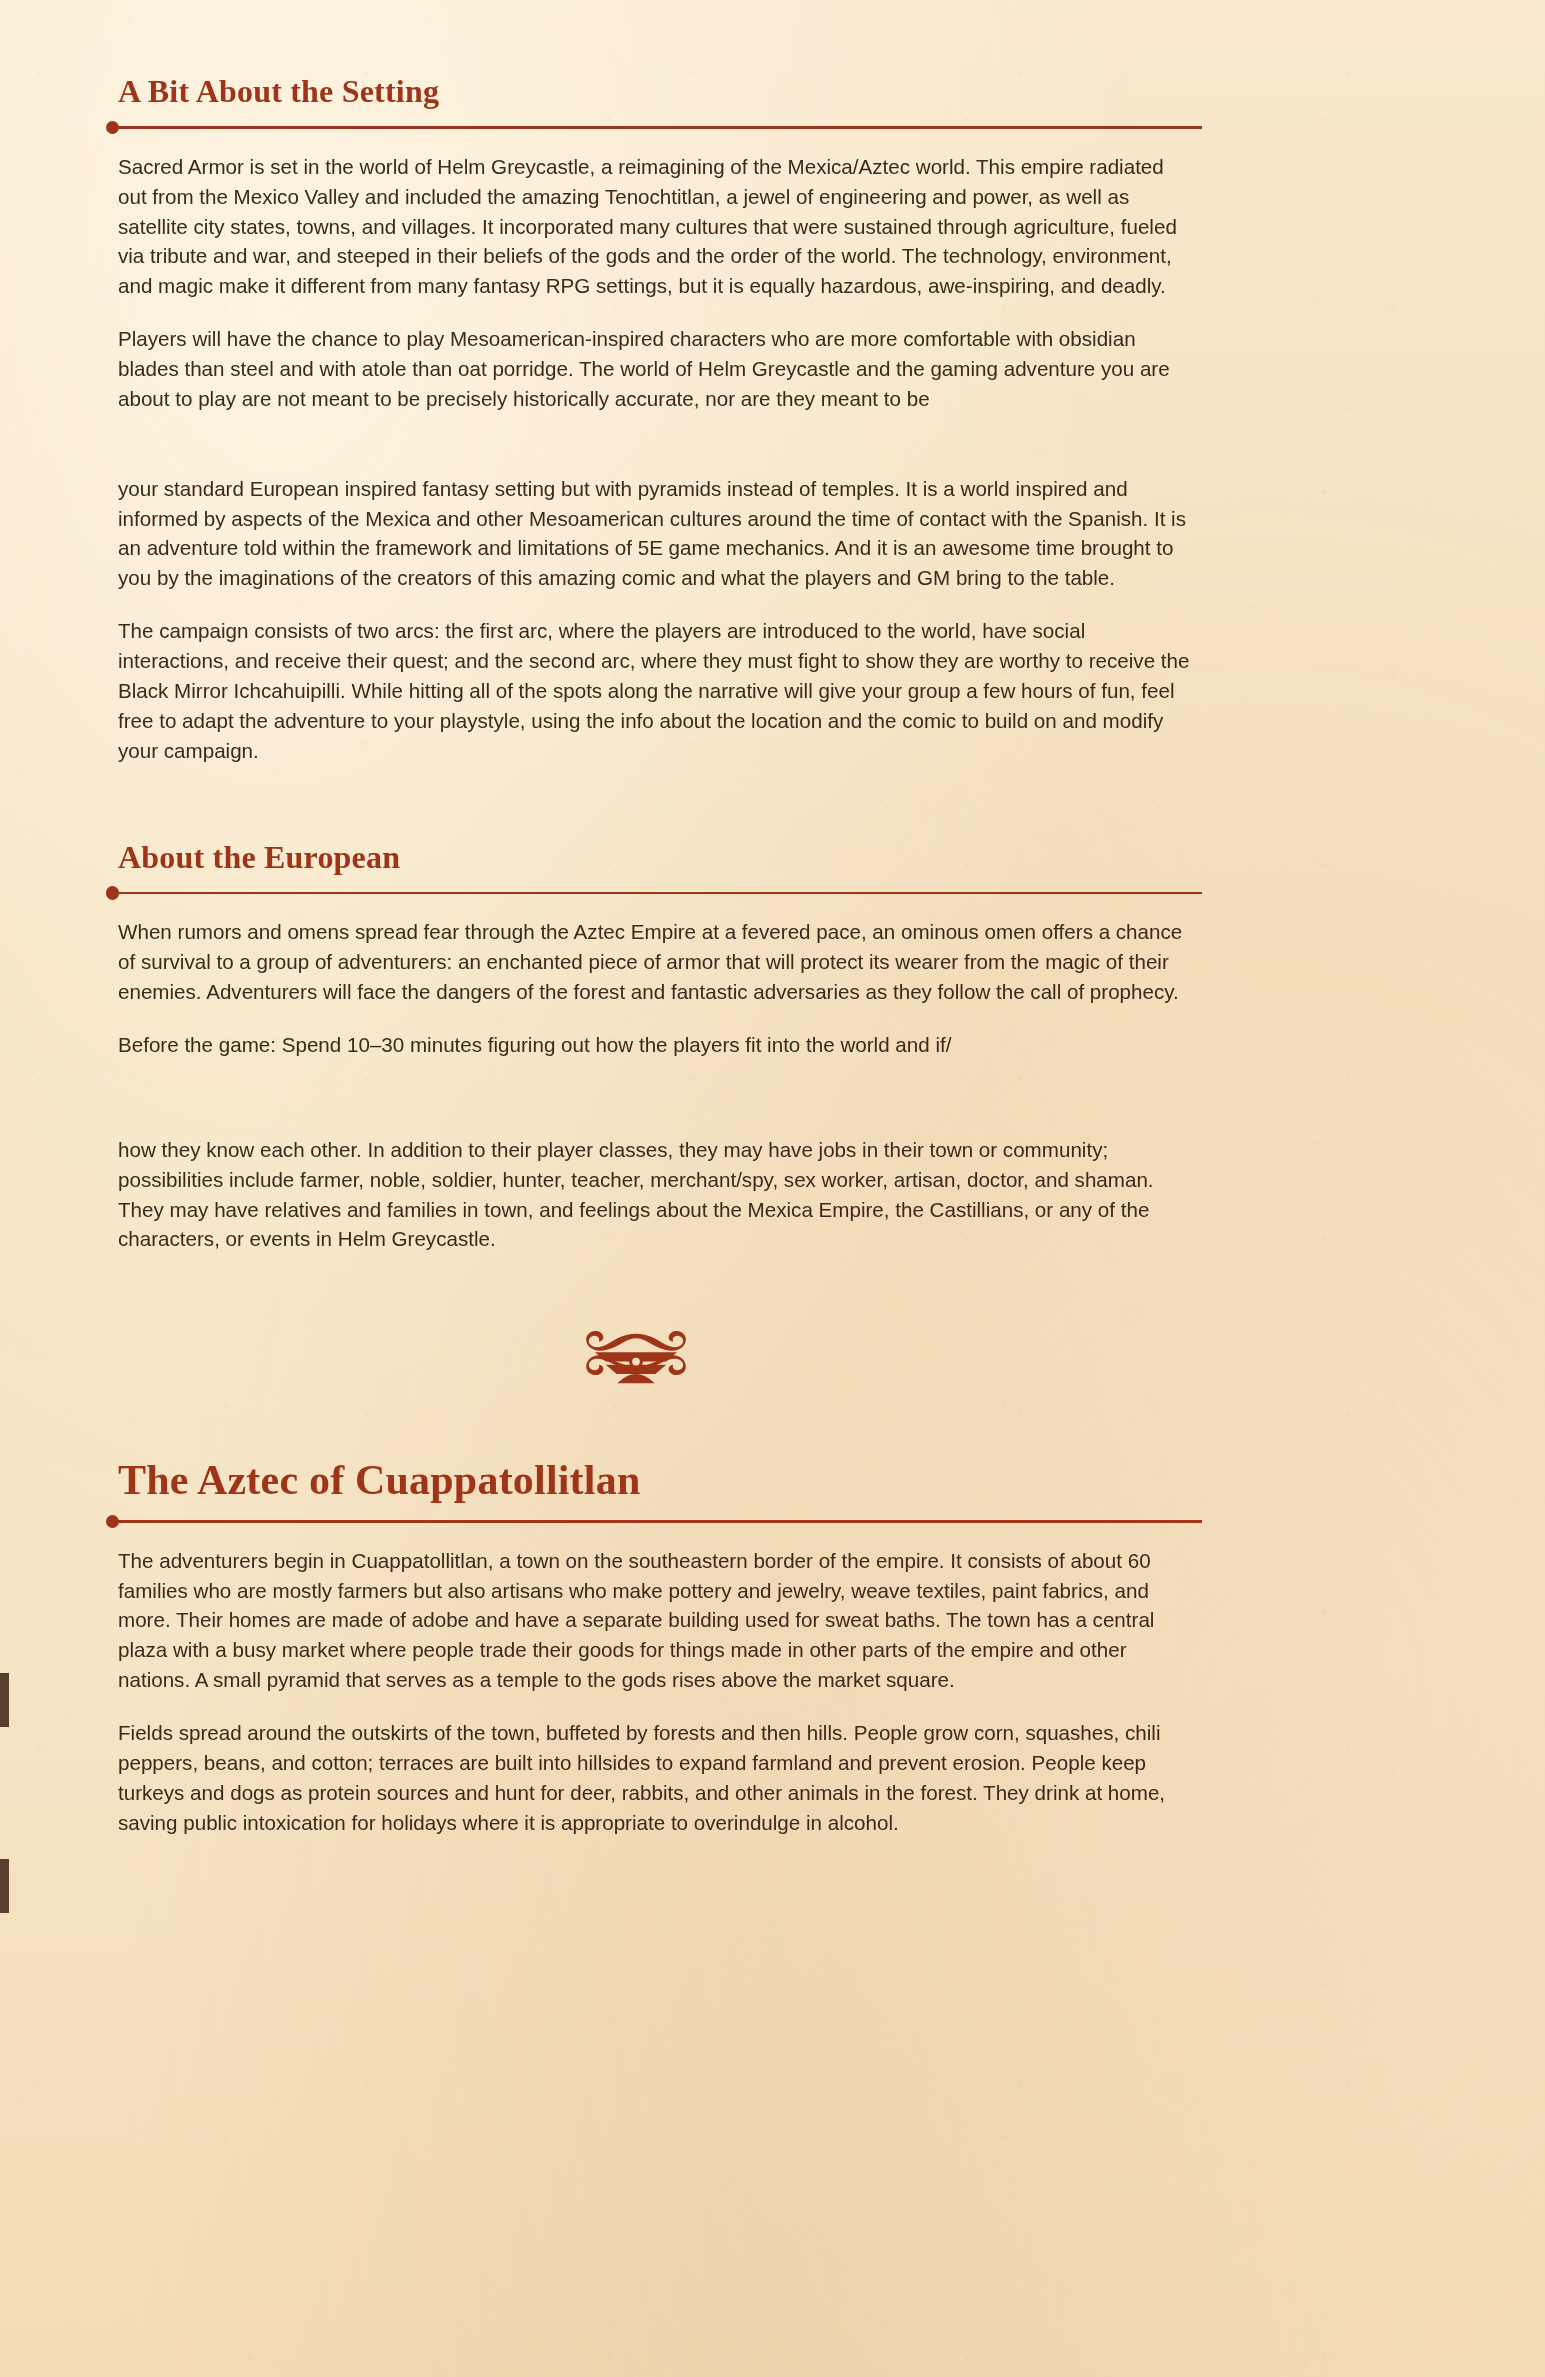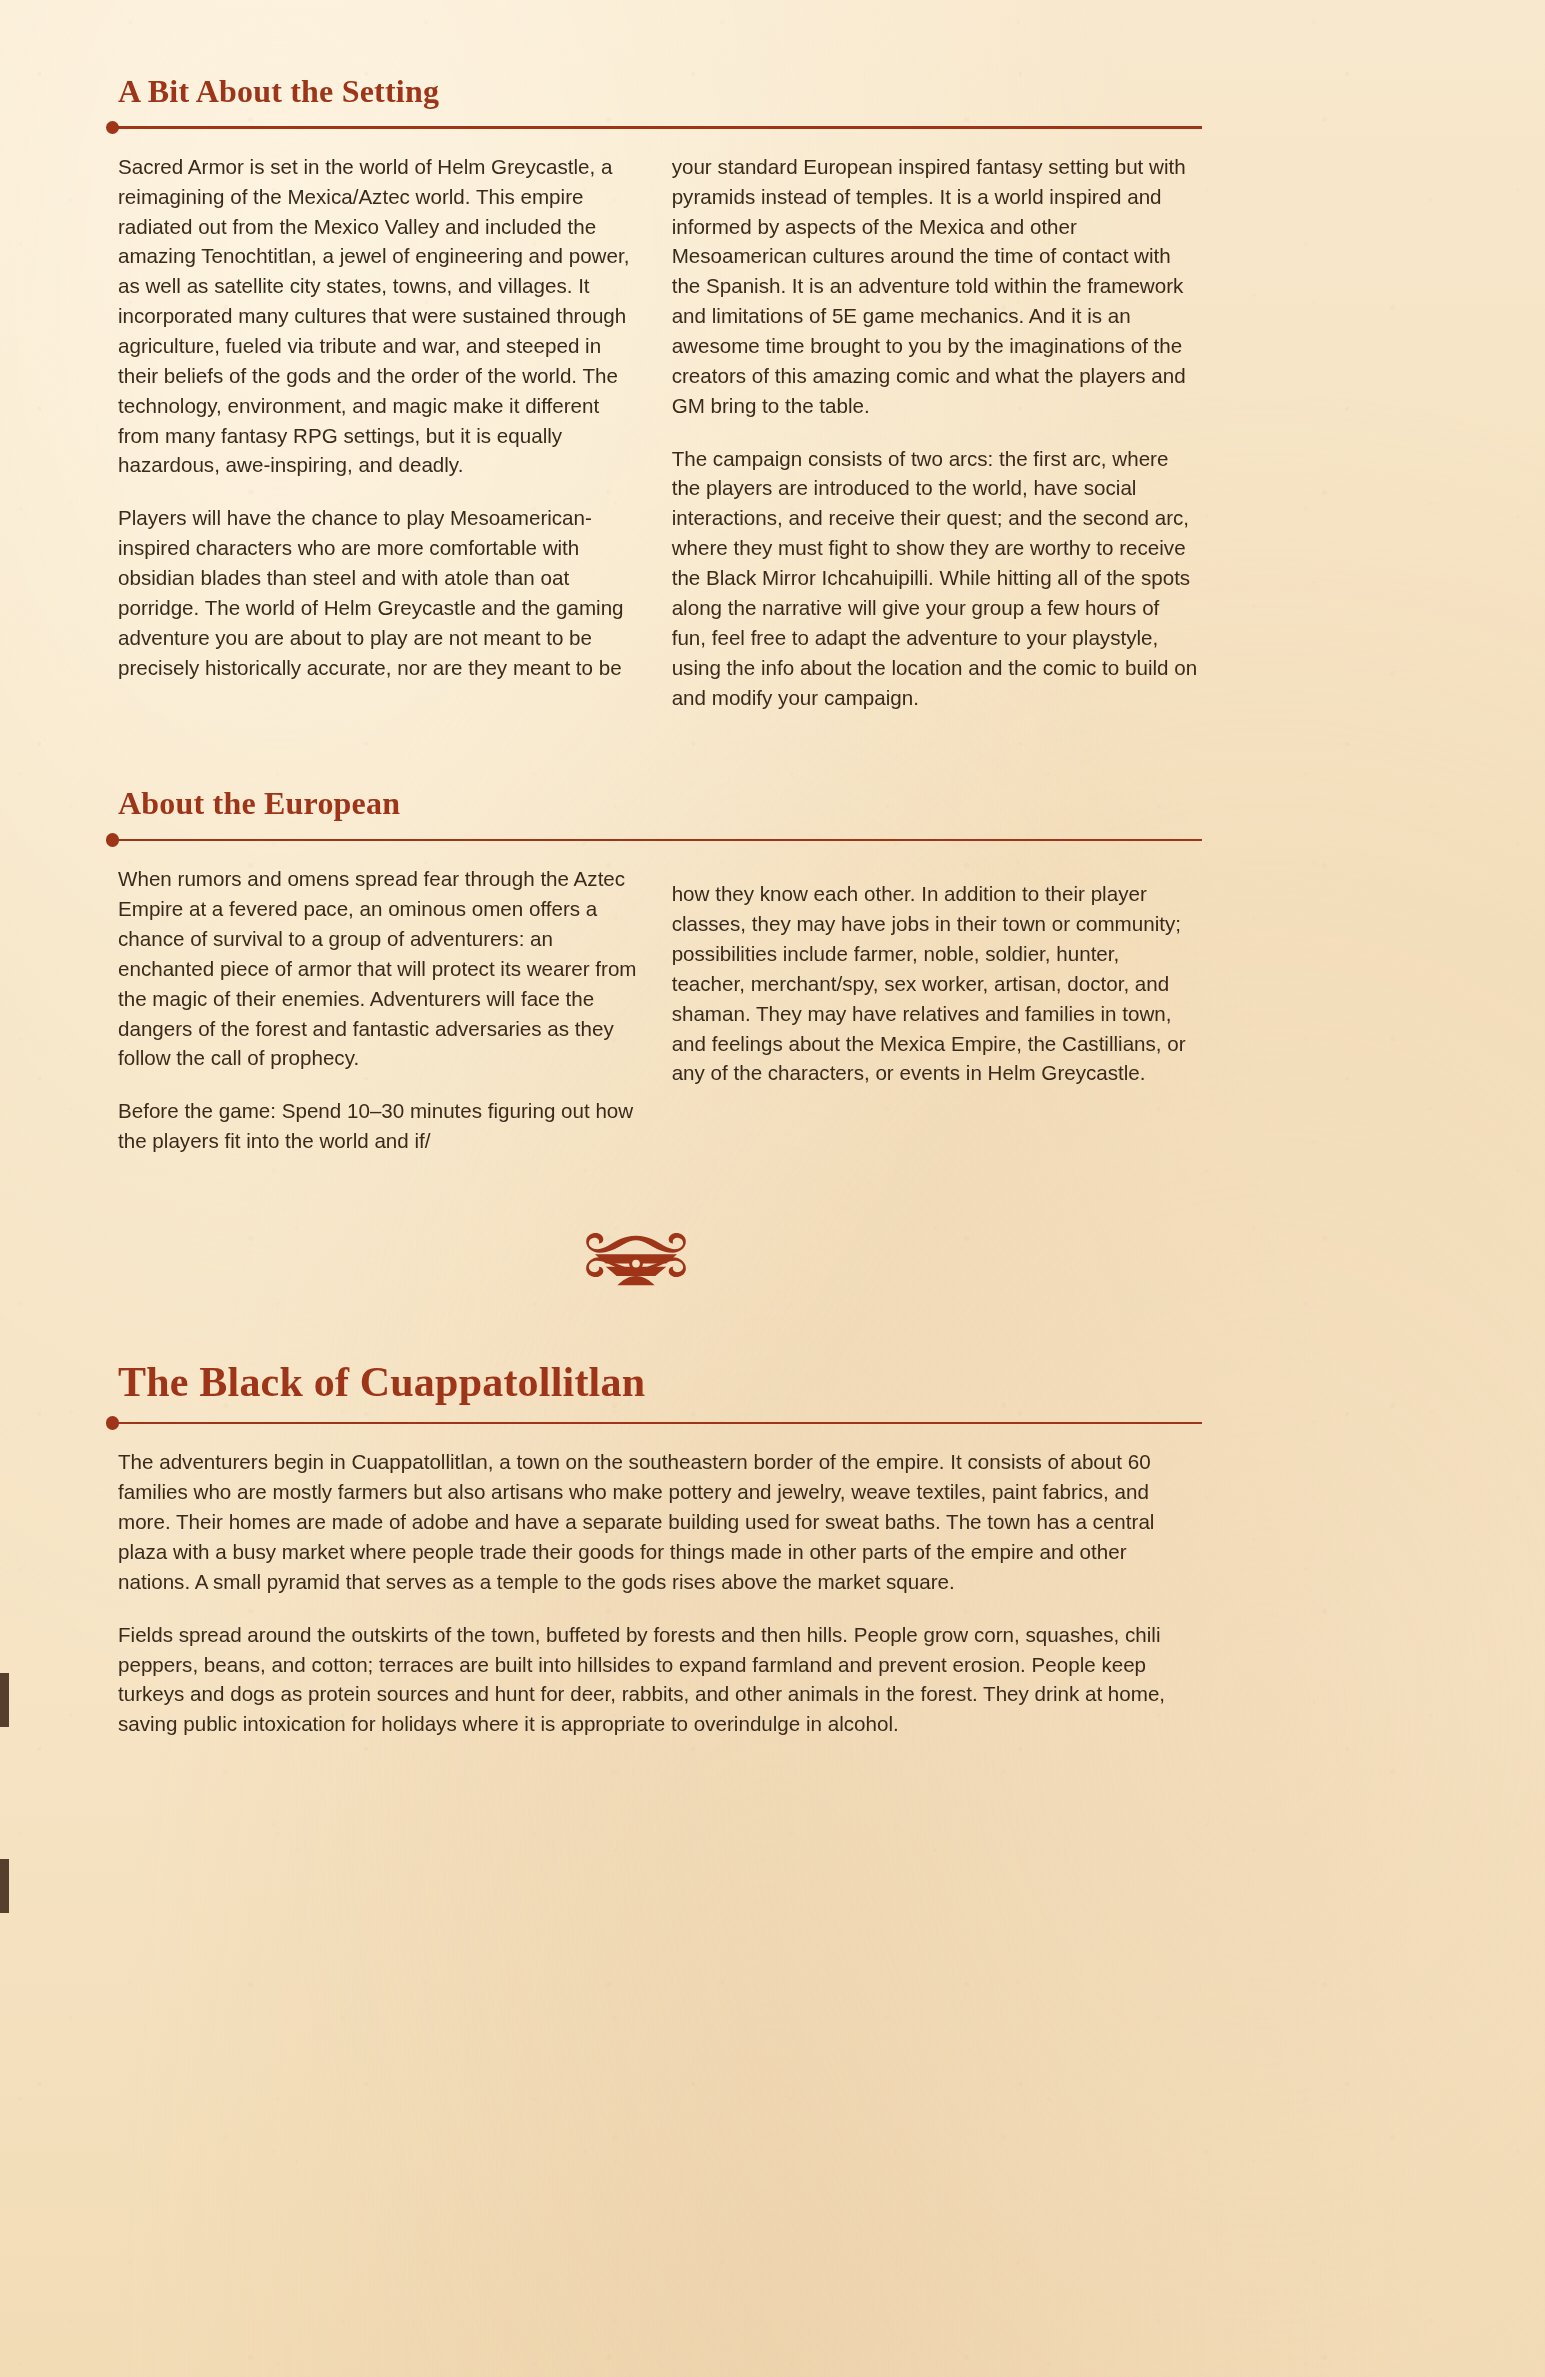--- a/index.html
+++ b/index.html
@@ -87,23 +87,24 @@
     left: 36px;
     top: 3.1px;
     width: 13.2px;
     height: 13.2px;
     border-radius: 50%;
     background: #9e3418;
   }
 
   .cols {
     display: flex;
-    gap: 28px;
+    gap: 60px;
     padding-left: 48px;
     padding-right: 4.7px;
+    flex-direction: column;
   }
   .col { flex: 1 1 0; }
 
   p.body {
     font-family: "Liberation Sans", sans-serif;
     font-size: 20.6px;
     line-height: 1.45;
     color: #3a2a1b;
     margin: 0 0 23px 0;
     text-align: left;
@@ -181,21 +182,21 @@
         <path d="M56 46 h78 l-14 12 h-50 z"></path>
         <path d="M95 52 c-16 0 -26 -5 -36 -10 c-9 -4 -17 -5 -22 -1 c-5 4 -3 11 3 12 c5 1 9 -3 7 -7 c6 0 8 7 3 11 c-6 5 -17 2 -19 -6 c-2 -9 6 -17 17 -17 z"></path>
         <path d="M95 52 c16 0 26 -5 36 -10 c9 -4 17 -5 22 -1 c5 4 3 11 -3 12 c-5 1 -9 -3 -7 -7 c-6 0 -8 7 -3 11 c6 5 17 2 19 -6 c2 -9 -6 -17 -17 -17 z"></path>
         <path d="M95 58 c-10 0 -18 6 -24 12 h48 c-6 -6 -14 -12 -24 -12 z"></path>
       </g>
       <circle cx="95" cy="42" r="7" fill="#f4e0bd" stroke="#9e3418" stroke-width="4"></circle>
     </svg>
   </div>
 
   <div class="section">
-    <h2 class="section-title t-big">The Black of Cuappatollitlan</h2>
+    <h2 class="section-title t-big">The Aztec of Cuappatollitlan</h2>
     <div class="rule-wrap">
       <div class="rule-dot"></div>
       <div class="rule-line"></div>
     </div>
     <div class="full">
       <p class="body">The adventurers begin in Cuappatollitlan, a town on the southeastern border of the empire. It consists of about 60 families who are mostly farmers but also artisans who make pottery and jewelry, weave textiles, paint fabrics, and more. Their homes are made of adobe and have a separate building used for sweat baths. The town has a central plaza with a busy market where people trade their goods for things made in other parts of the empire and other nations. A small pyramid that serves as a temple to the gods rises above the market square.</p>
       <p class="body">Fields spread around the outskirts of the town, buffeted by forests and then hills. People grow corn, squashes, chili peppers, beans, and cotton; terraces are built into hillsides to expand farmland and prevent erosion. People keep turkeys and dogs as protein sources and hunt for deer, rabbits, and other animals in the forest. They drink at home, saving public intoxication for holidays where it is appropriate to overindulge in alcohol.</p>
     </div>
   </div>
 

